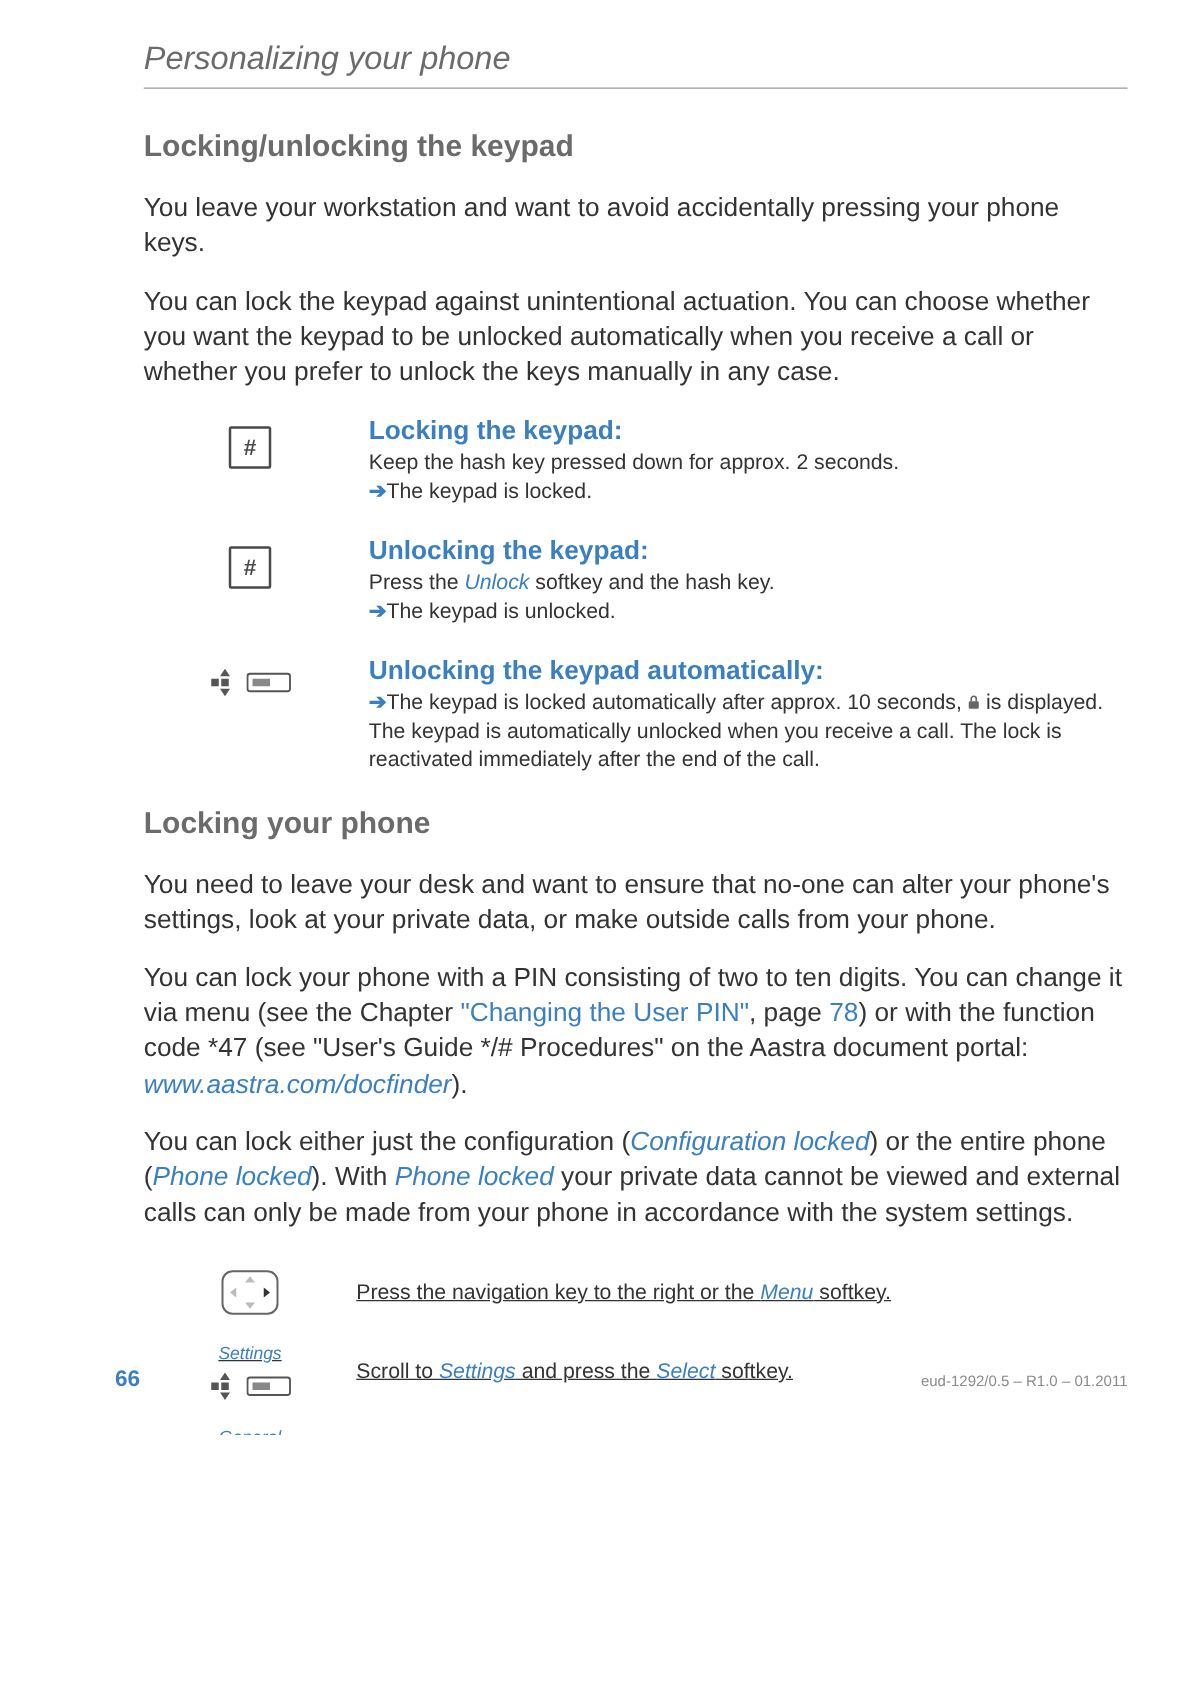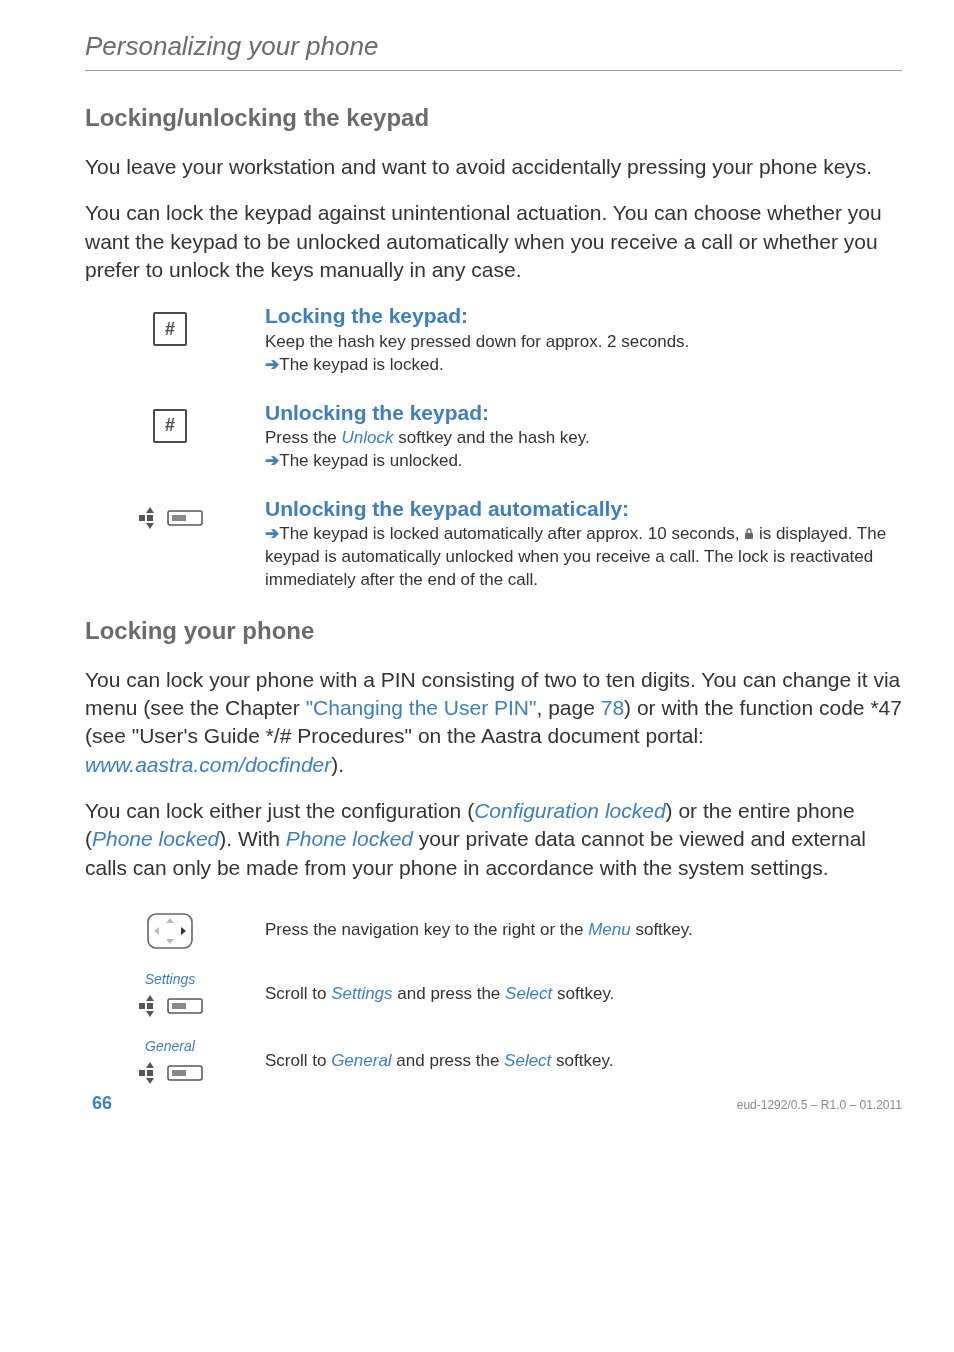--- a/index.html
+++ b/index.html
@@ -10,21 +10,21 @@
     font-family: "Segoe UI", "Helvetica Neue", Arial, sans-serif;
     color: #333;
     font-size: 19px;
     line-height: 1.4;
   }
   .page {
     width: 954px;
     height: 1148px;
     position: relative;
     box-sizing: border-box;
-    padding: 28px 52px 0 85px;
+    padding: 28px 52px 0 115px;
   }
   .running-head {
     font-style: italic;
     font-size: 26px;
     color: #6b6b6b;
     font-weight: 400;
     margin: 0 0 4px 0;
   }
   .rule {
     border: none;
@@ -90,25 +90,25 @@
   .combo-icon {
     display: flex;
     align-items: center;
     gap: 4px;
   }
   .combo-icon svg { display: block; }
 
   .nav-grid {
     display: grid;
     grid-template-columns: 170px 1fr;
-    column-gap: 10px;
     margin-bottom: 18px;
     font-size: 17px;
     line-height: 1.35;
     align-items: center;
+    text-decoration: underline;
   }
   .nav-icon-col {
     display: flex;
     flex-direction: column;
     align-items: center;
     gap: 2px;
   }
   .nav-label {
     color: #3a7fbf;
     font-style: italic;
@@ -193,20 +193,21 @@
         <span class="arrow">➔</span><span>The keypad is locked automatically after approx. 10 seconds, </span><span class="lockglyph"><svg viewBox="0 0 10 12">
               <rect x="1" y="5" width="8" height="6" rx="1" fill="#666"></rect>
               <path d="M3 5 V3 a2 2 0 0 1 4 0 V5" fill="none" stroke="#666" stroke-width="1.3"></path>
             </svg></span><span> is displayed. The keypad is automatically unlocked when you receive a call. The lock is reactivated immediately after the end of the call.</span>
       </div>
     </div>
   </div>
 
   <h2 class="section" style="margin-top:10px;">Locking your phone</h2>
 
+  <p class="body">You need to leave your desk and want to ensure that no-one can alter your phone's settings, look at your private data, or make outside calls from your phone.</p>
 
   <p class="body">
     <span>You can lock your phone with a PIN consisting of two to ten digits. You can change it via menu (see the Chapter </span><span class="link">"Changing the User PIN"</span><span>, page </span><span class="link">78</span><span>) or with the function code *47 (see "User's Guide */# Procedures" on the Aastra document portal: </span><span class="blue-italic">www.aastra.com/docfinder</span><span>).</span>
   </p>
 
   <p class="body" style="margin-bottom:28px;">
     <span>You can lock either just the configuration (</span><span class="blue-italic">Configuration locked</span><span>) or the entire phone (</span><span class="blue-italic">Phone locked</span><span>). With </span><span class="blue-italic">Phone locked</span><span> your private data cannot be viewed and external calls can only be made from your phone in accordance with the system settings.</span>
   </p>
 
   <div class="nav-grid">

